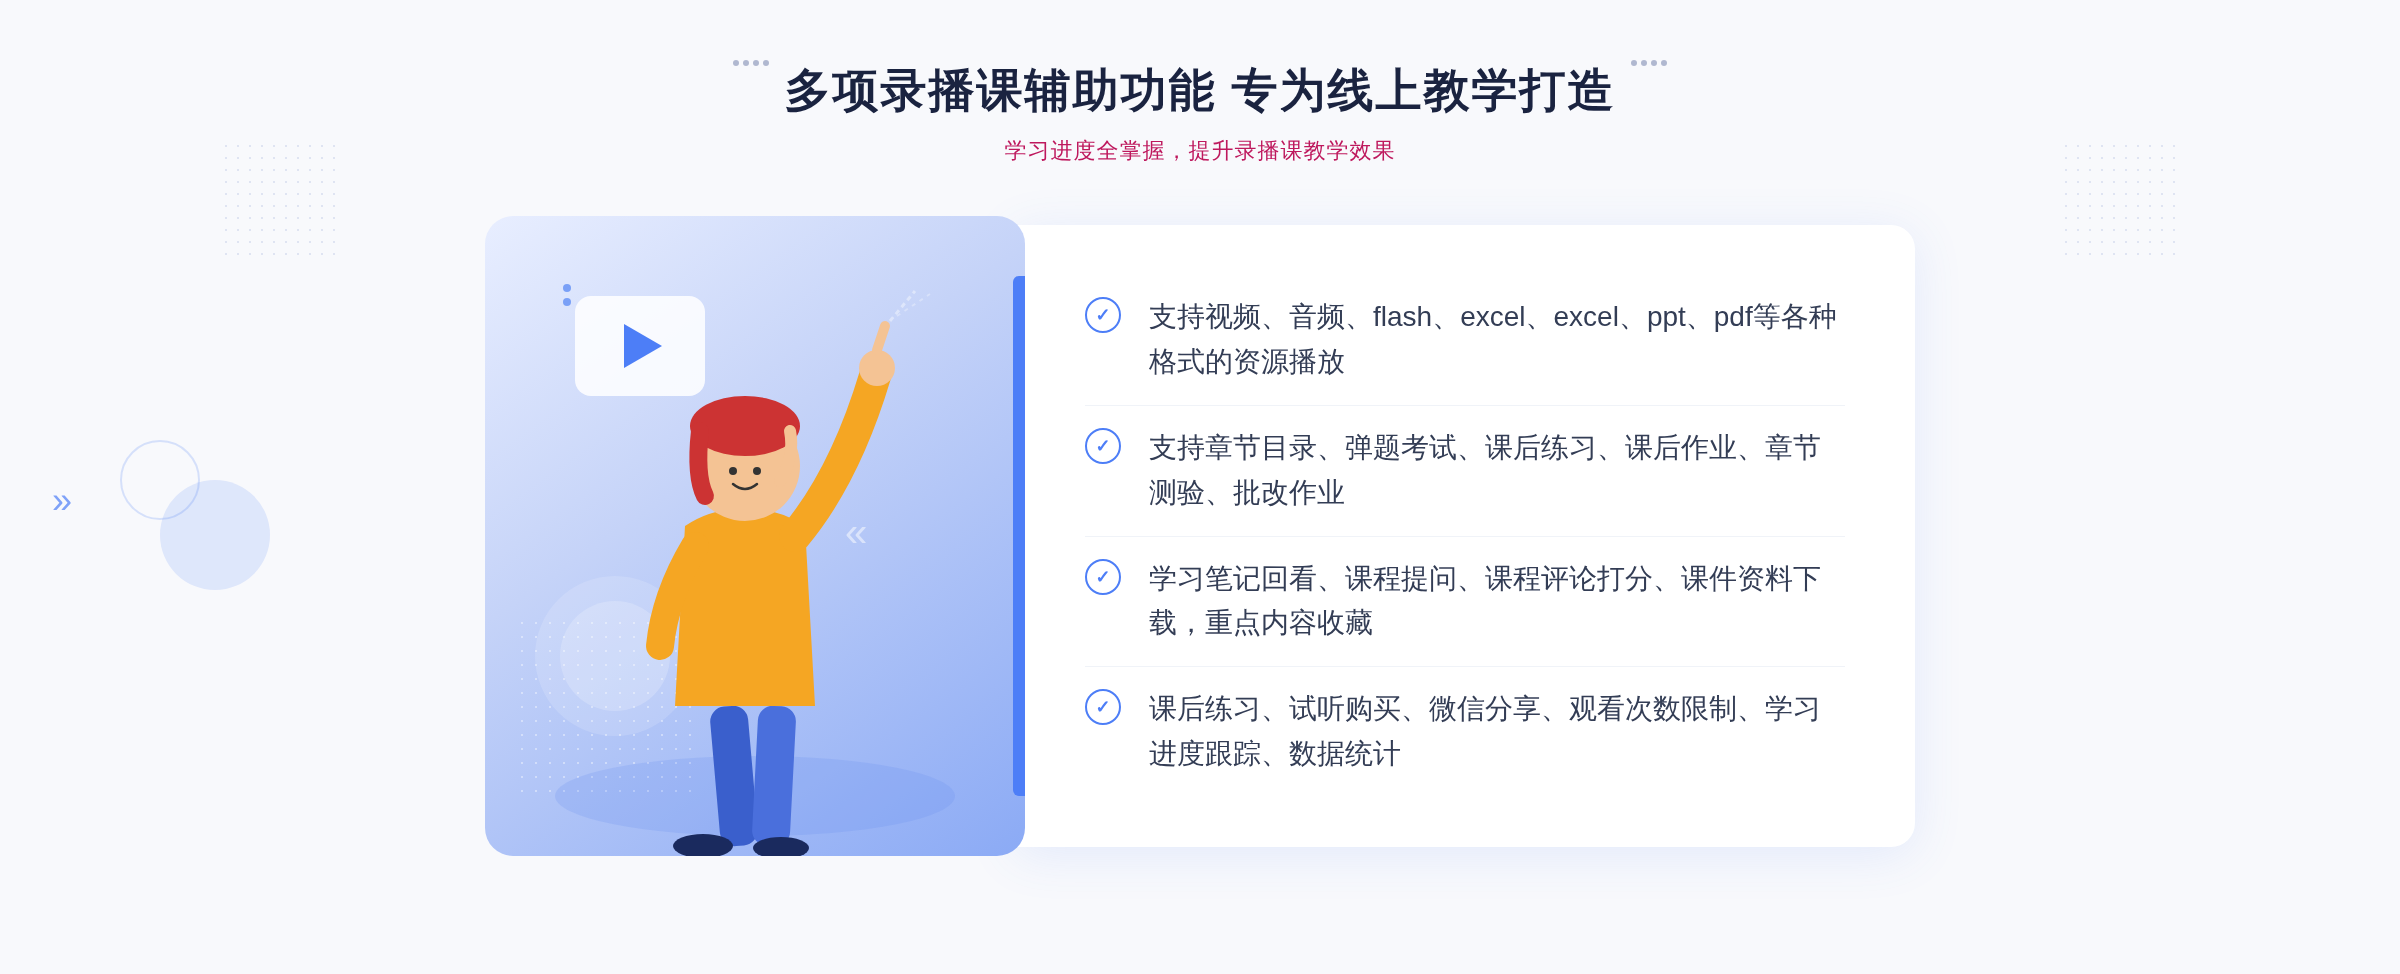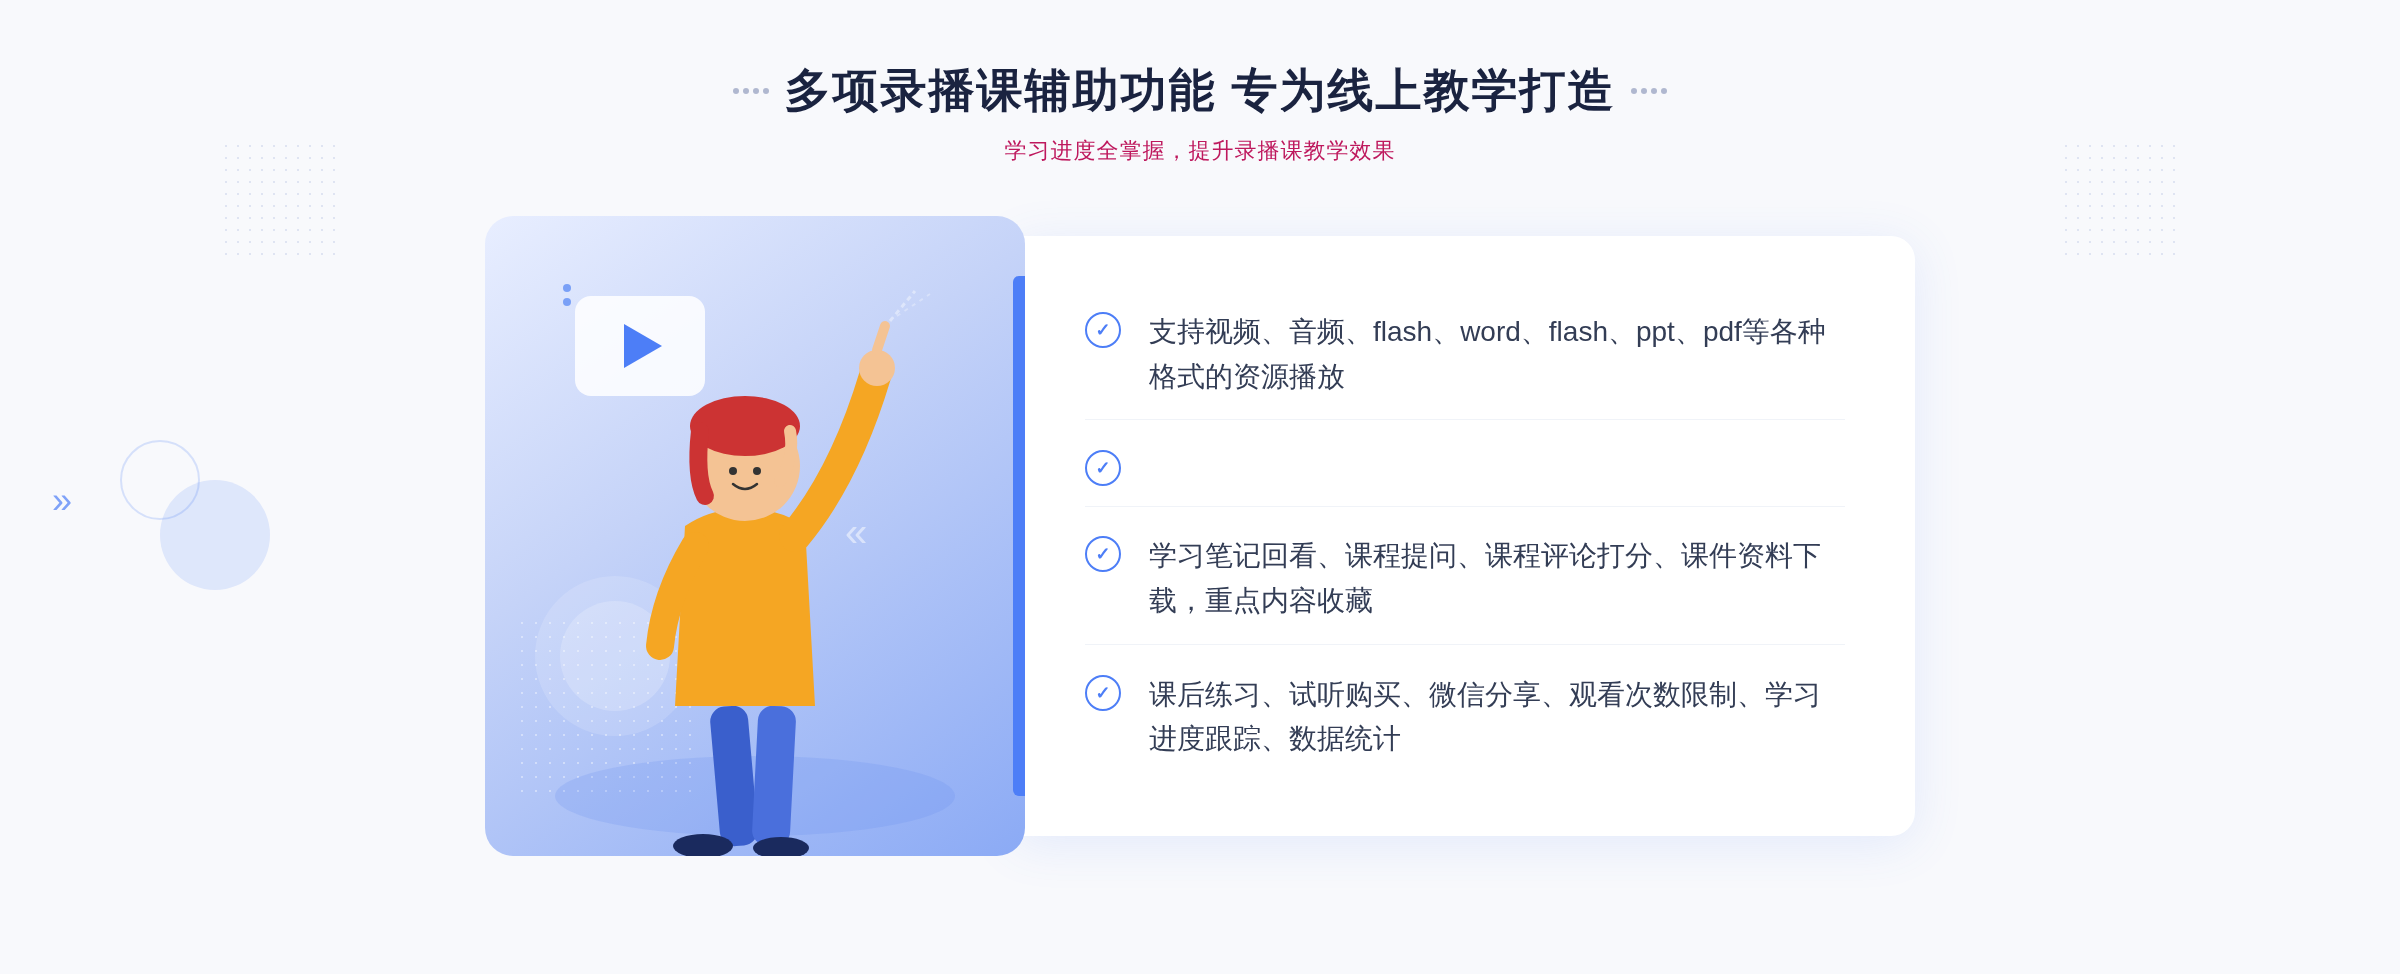--- a/index.html
+++ b/index.html
@@ -82,21 +82,21 @@
 
     
     .header {
       text-align: center;
       margin-bottom: 50px;
       position: relative;
     }
 
     .header-title-row {
       display: flex;
-      align-items: center;
+      align-items: flex-start;
       justify-content: center;
       gap: 16px;
     }
 
     .header-dots {
       display: flex;
       gap: 4px;
       align-items: center;
     }
 
@@ -356,27 +356,28 @@
         <line x1="412" y1="100" x2="445" y2="78" stroke="rgba(255,255,255,0.3)" stroke-width="2" stroke-dasharray="4,5"></line>
       </svg>
     </div>
 
     <div class="content-panel">
 
       <div class="feature-item">
         <div class="check-circle">
           <span class="check-mark">✓</span>
         </div>
-        <span class="feature-text">支持视频、音频、flash、word、flash、ppt、pdf等各种格式的资源播放</span>
+        <span class="feature-text">支持视频、音频、flash、excel、excel、ppt、pdf等各种格式的资源播放</span>
       </div>
 
       <div class="feature-item">
         <div class="check-circle">
           <span class="check-mark">✓</span>
         </div>
+        <span class="feature-text">支持章节目录、弹题考试、课后练习、课后作业、章节测验、批改作业</span>
       </div>
 
       <div class="feature-item">
         <div class="check-circle">
           <span class="check-mark">✓</span>
         </div>
         <span class="feature-text">学习笔记回看、课程提问、课程评论打分、课件资料下载，重点内容收藏</span>
       </div>
 
       <div class="feature-item">

